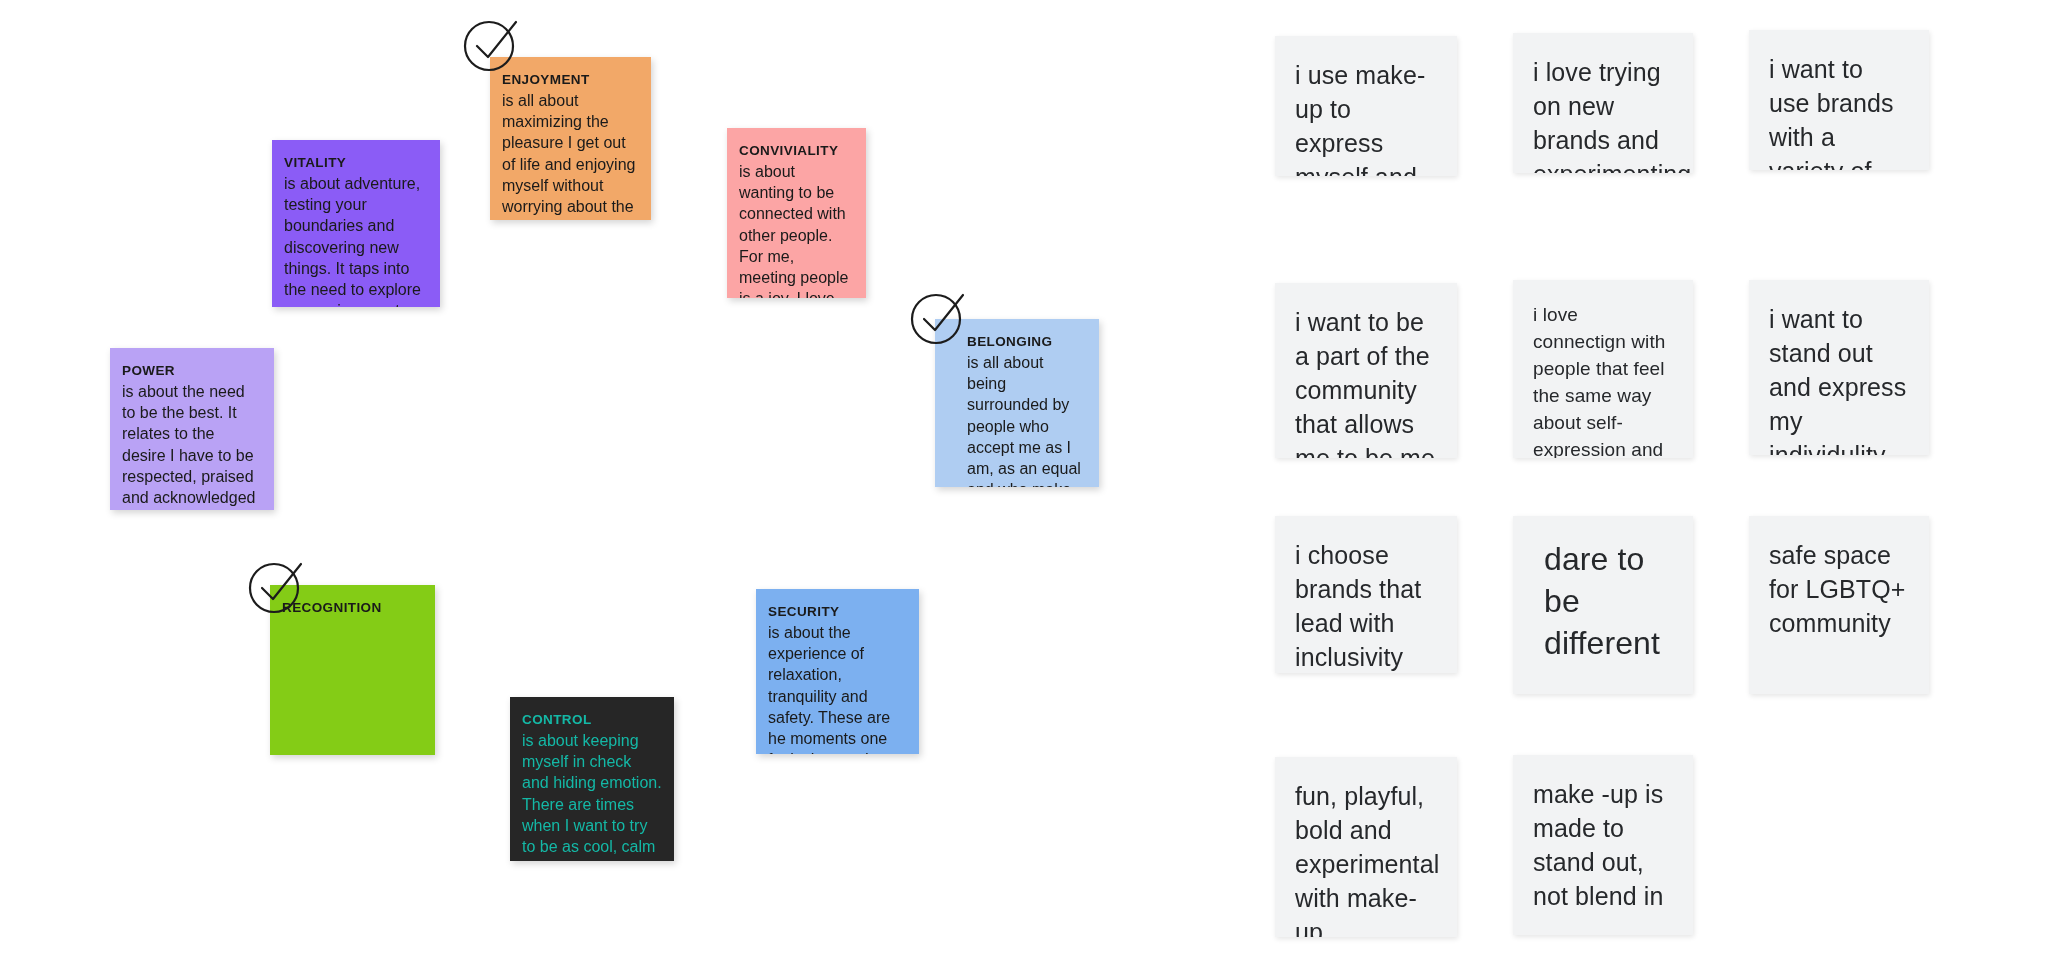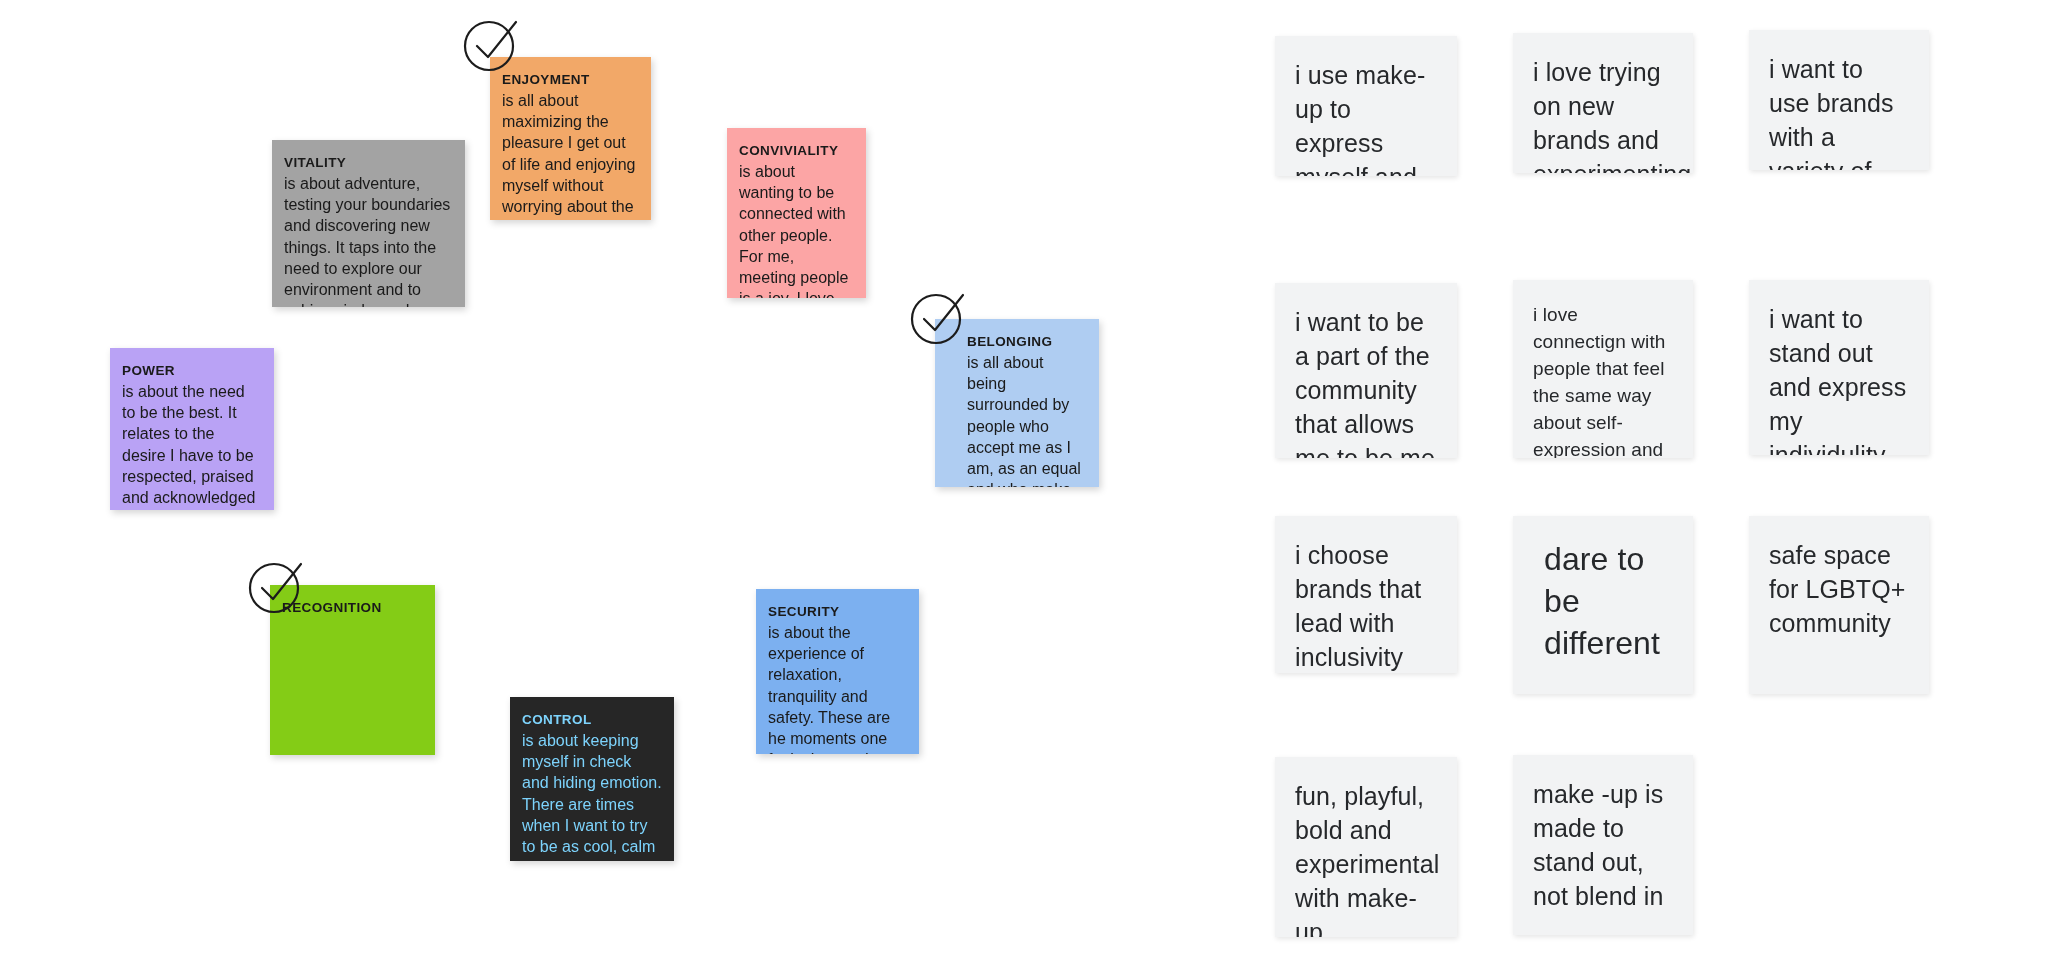--- a/index.html
+++ b/index.html
@@ -39,21 +39,21 @@
     font-size: 13.5px;
     letter-spacing: 0.4px;
     line-height: 1.35;
     margin-bottom: 1px;
   }
   .sticky .sticky-body {
     display: block;
     font-size: 16px;
     line-height: 1.32;
   }
-  .sticky.dark { color: #7dd3fc; }
+  .sticky.dark { color: #14b8a6; }
 
   
   .quote-card {
     position: absolute;
     box-sizing: border-box;
     background: #f2f3f4;
     padding: 22px 20px 18px 20px;
     color: #26282b;
     box-shadow: 1px 2px 5px rgba(0,0,0,0.10);
     overflow: hidden;
@@ -75,21 +75,21 @@
     pointer-events: none;
   }
   .check-stamp svg { display: block; width: 100%; height: 100%; }
 </style>
 </head>
 <body>
 
 <div id="canvas">
 
   <div id="value-notes-layer">
-      <div class="sticky" style="left: 272px; top: 140px; width: 193px; height: 167px; background: #a3a3a3;">
+      <div class="sticky" style="left: 272px; top: 140px; width: 168px; height: 167px; background: #8b5cf6;">
     <span class="sticky-title">VITALITY</span>
     <span class="sticky-body">is about adventure, testing your boundaries and discovering new things. It taps into the need to explore our environment and to achieve independence</span>
   </div>
       <div class="sticky" style="left: 490px; top: 57px; width: 161px; height: 163px; background: rgb(242, 168, 104);">
     <span class="sticky-title">ENJOYMENT</span>
     <span class="sticky-body">is all about maximizing the pleasure I get out of life and enjoying myself without worrying about the consequences</span>
   </div>
       <div class="sticky" style="left: 727px; top: 128px; width: 139px; height: 170px; background: #fca5a5;">
     <span class="sticky-title">CONVIVIALITY</span>
     <span class="sticky-body">is about wanting to be connected with other people. For me, meeting people is a joy. I love having good times with friends and loved ones.</span>

